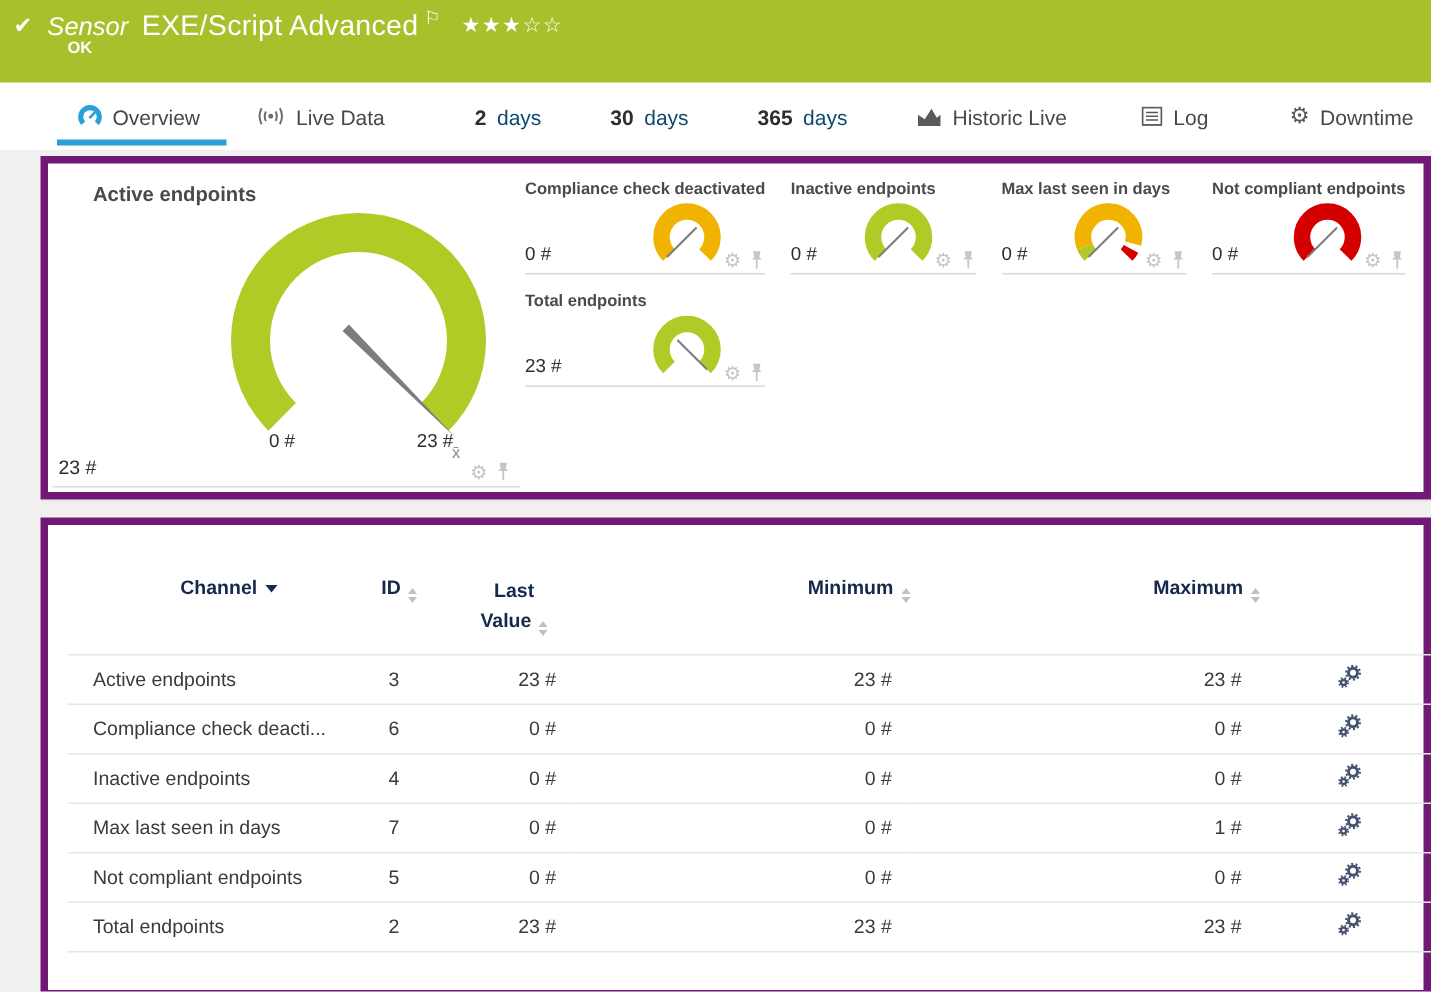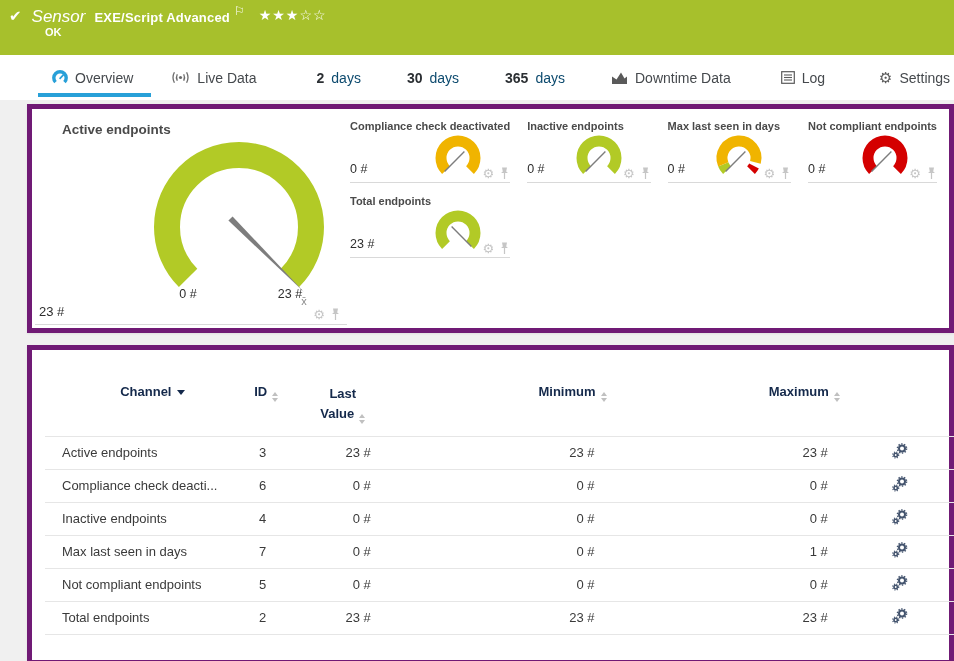--- a/index.html
+++ b/index.html
@@ -11,21 +11,21 @@
     position: relative;
   }
 
   
   .sensor-bar {
     height: 55px; background: #a7c02c; color: #fff; position: relative;
   }
   .sensor-bar .row1 { display: flex; align-items: baseline; padding: 7px 0 0 9px; }
   .check-icon { font-size: 15px; font-weight: bold; margin-right: 10px; position: relative; top: -1px; }
   .kind-label { font-style: italic; font-size: 17px; margin-right: 9px; }
-  .sensor-title { font-weight: bold; font-size: 13px; letter-spacing: .2px; }
+  .sensor-title { font-weight: normal; font-size: 19px; letter-spacing: .2px; }
   .flag-icon { font-size: 12px; vertical-align: super; margin-left: 4px; position: relative; top: -7px; cursor: pointer; }
   .stars { font-size: 14px; margin-left: 14px; letter-spacing: 1px; cursor: pointer; position: relative; top: -2px; }
   .status-ok { position: absolute; left: 45px; top: 26px; font-size: 11px; font-weight: bold; }
 
   
   .tabs { height: 45px; background: #fff; display: flex; align-items: center; font-size: 14px; color: #45494d; }
   .tab { display: flex; align-items: center; gap: 7px; height: 100%; position: relative; cursor: pointer; white-space: nowrap; justify-content: flex-end; }
   .tab-overview { margin-left: 38px; padding: 0 18px 0 14px; }
   .tab-overview .underline { position: absolute; left: 0; right: 0; bottom: 3px; height: 4px; background: #28a0d8; }
   .tab-live { margin-left: 20px; }
@@ -126,34 +126,34 @@
     <span class="unit">days</span>
   </div>
   <div class="tab tab-365d">
     <span class="num">365</span>
     <span class="unit">days</span>
   </div>
   <div class="tab tab-hist">
     <svg width="17" height="14" viewBox="0 0 17 14">
       <path d="M1 13 V5.5 L5.5 8.5 10 1.5 13.5 7.5 16 5.5 V13 Z" fill="#5a5a5a"></path>
     </svg>
-    <span>Downtime Data</span>
+    <span>Historic Live</span>
   </div>
   <div class="tab tab-log">
     <svg width="14" height="13" viewBox="0 0 14 13">
       <rect x="0.7" y="0.7" width="12.6" height="11.6" fill="none" stroke="#5a5a5a" stroke-width="1.2"></rect>
       <line x1="3" y1="4" x2="11" y2="4" stroke="#5a5a5a" stroke-width="1.1"></line>
       <line x1="3" y1="6.5" x2="11" y2="6.5" stroke="#5a5a5a" stroke-width="1.1"></line>
       <line x1="3" y1="9" x2="11" y2="9" stroke="#5a5a5a" stroke-width="1.1"></line>
     </svg>
     <span>Log</span>
   </div>
   <div class="tab tab-set">
     <span class="gear-glyph">⚙</span>
-    <span>Settings</span>
+    <span>Downtime</span>
   </div>
 </nav>
 
 <section class="panel panel-gauges">
 
   <div class="main-gauge">
     <div class="mg-title">Active endpoints</div>
     <svg class="mg-svg" width="230" height="178" viewBox="0 0 230 178">
       <path d="M 64.1 145.9 A 72 72 0 1 1 165.9 145.9" fill="none" stroke-width="26" stroke="#b2ca26"></path>
       <polygon points="180,160 104.4,88.6 108.6,84.4" fill="#7d7d7d"></polygon>

